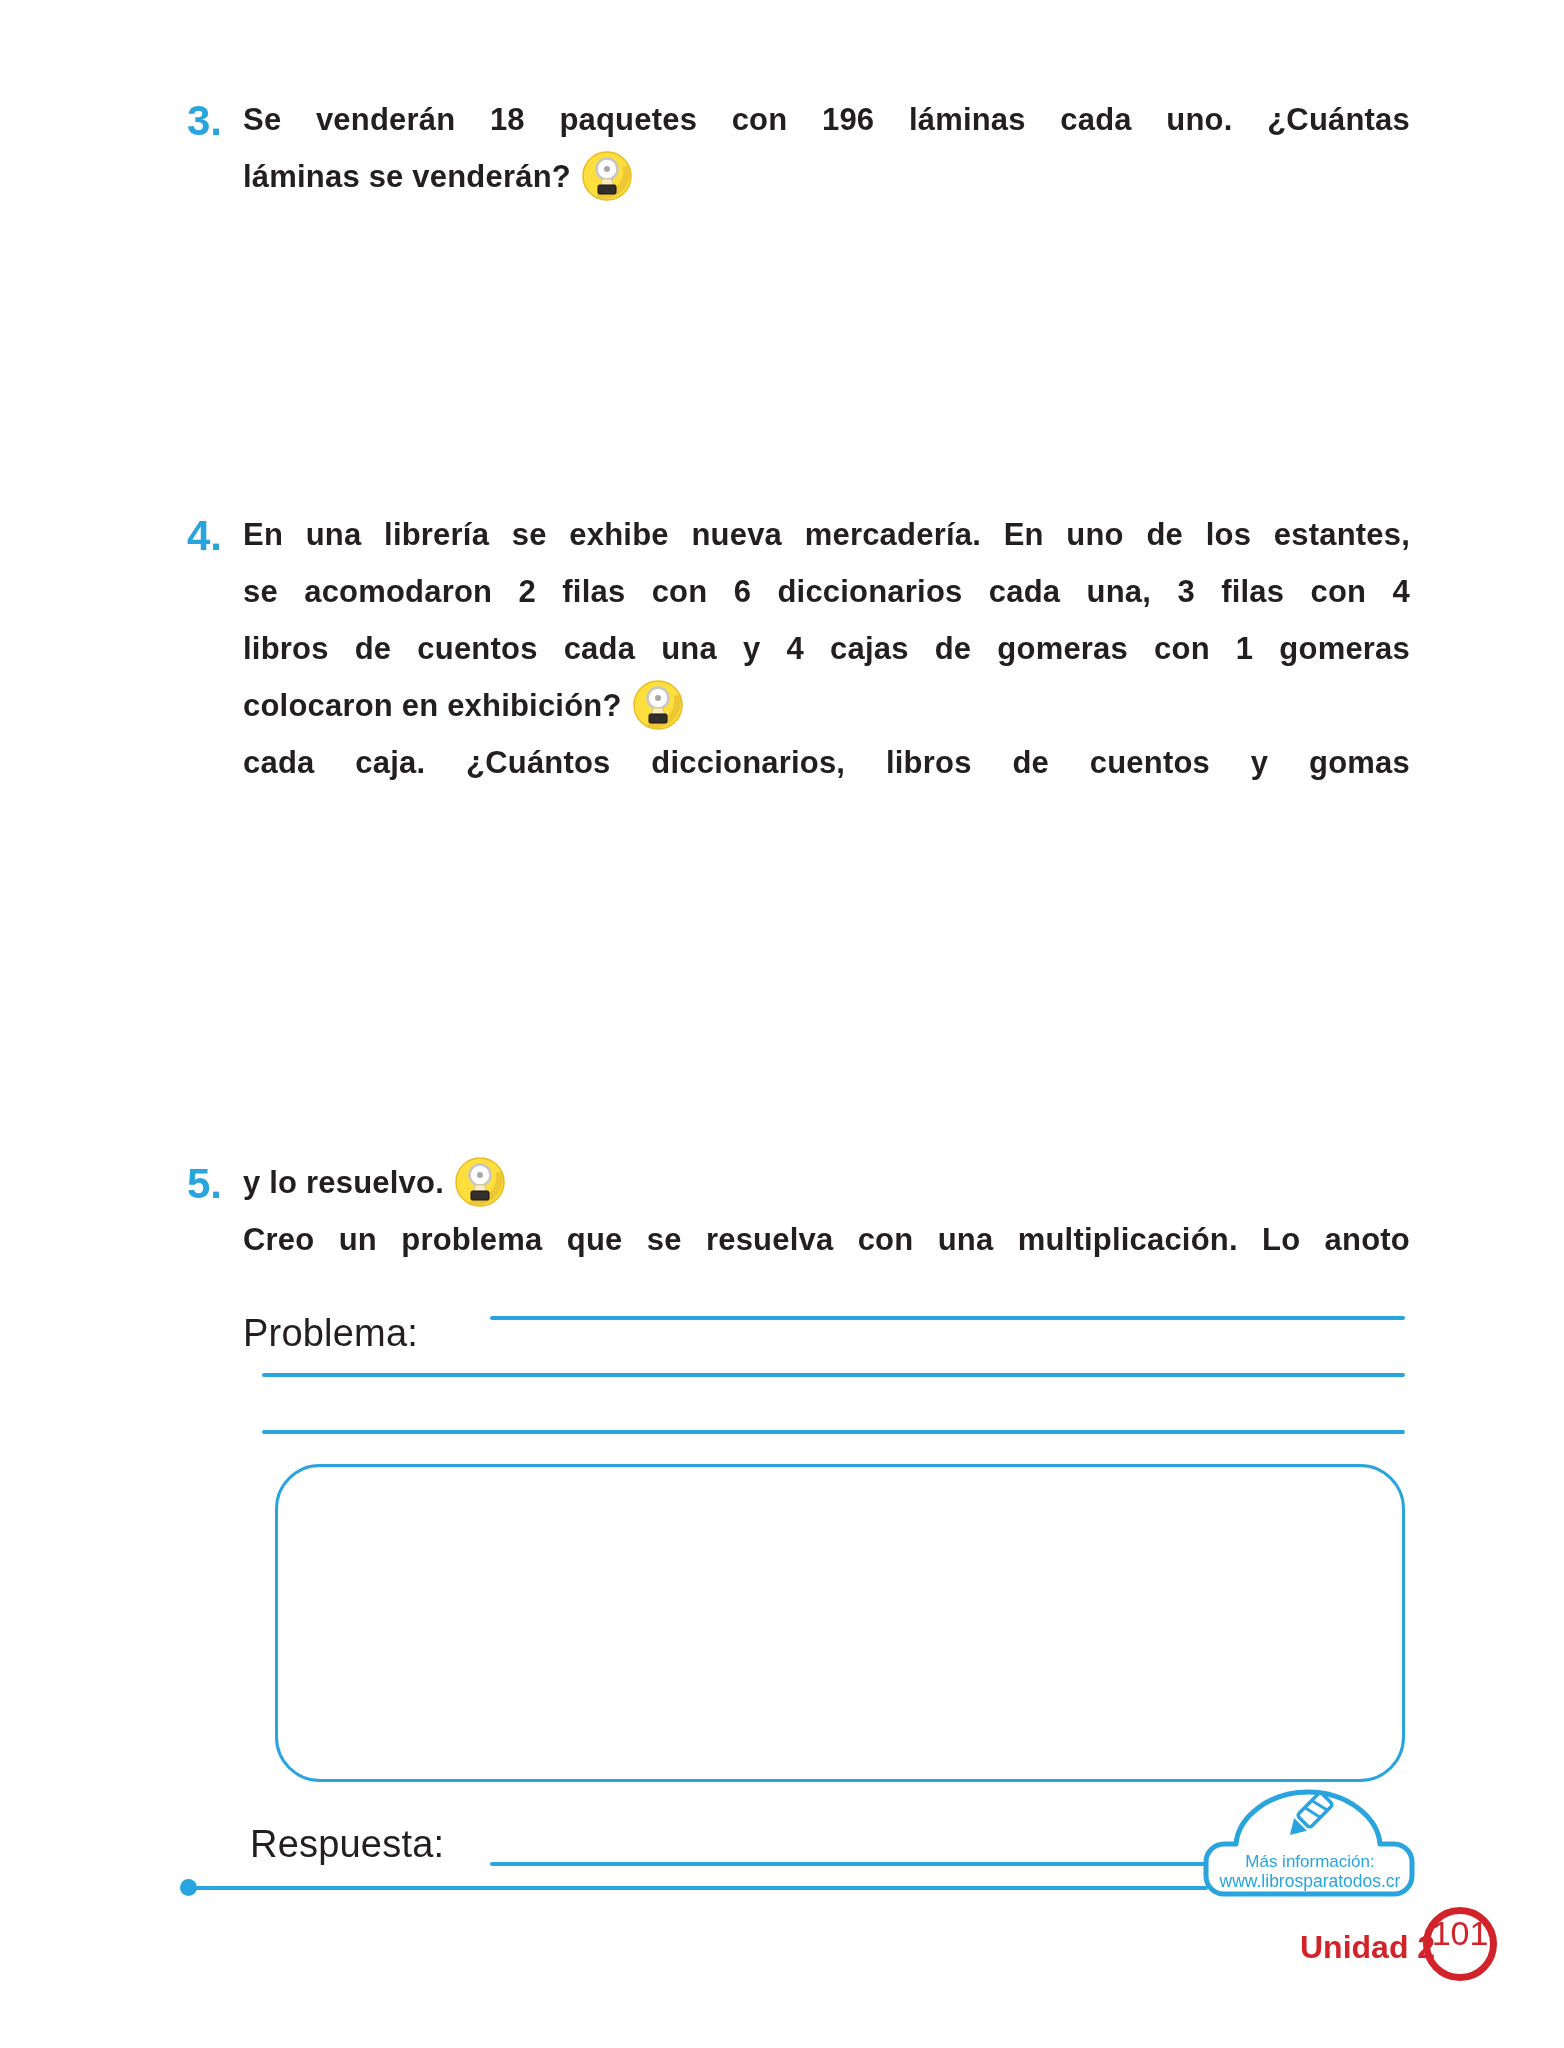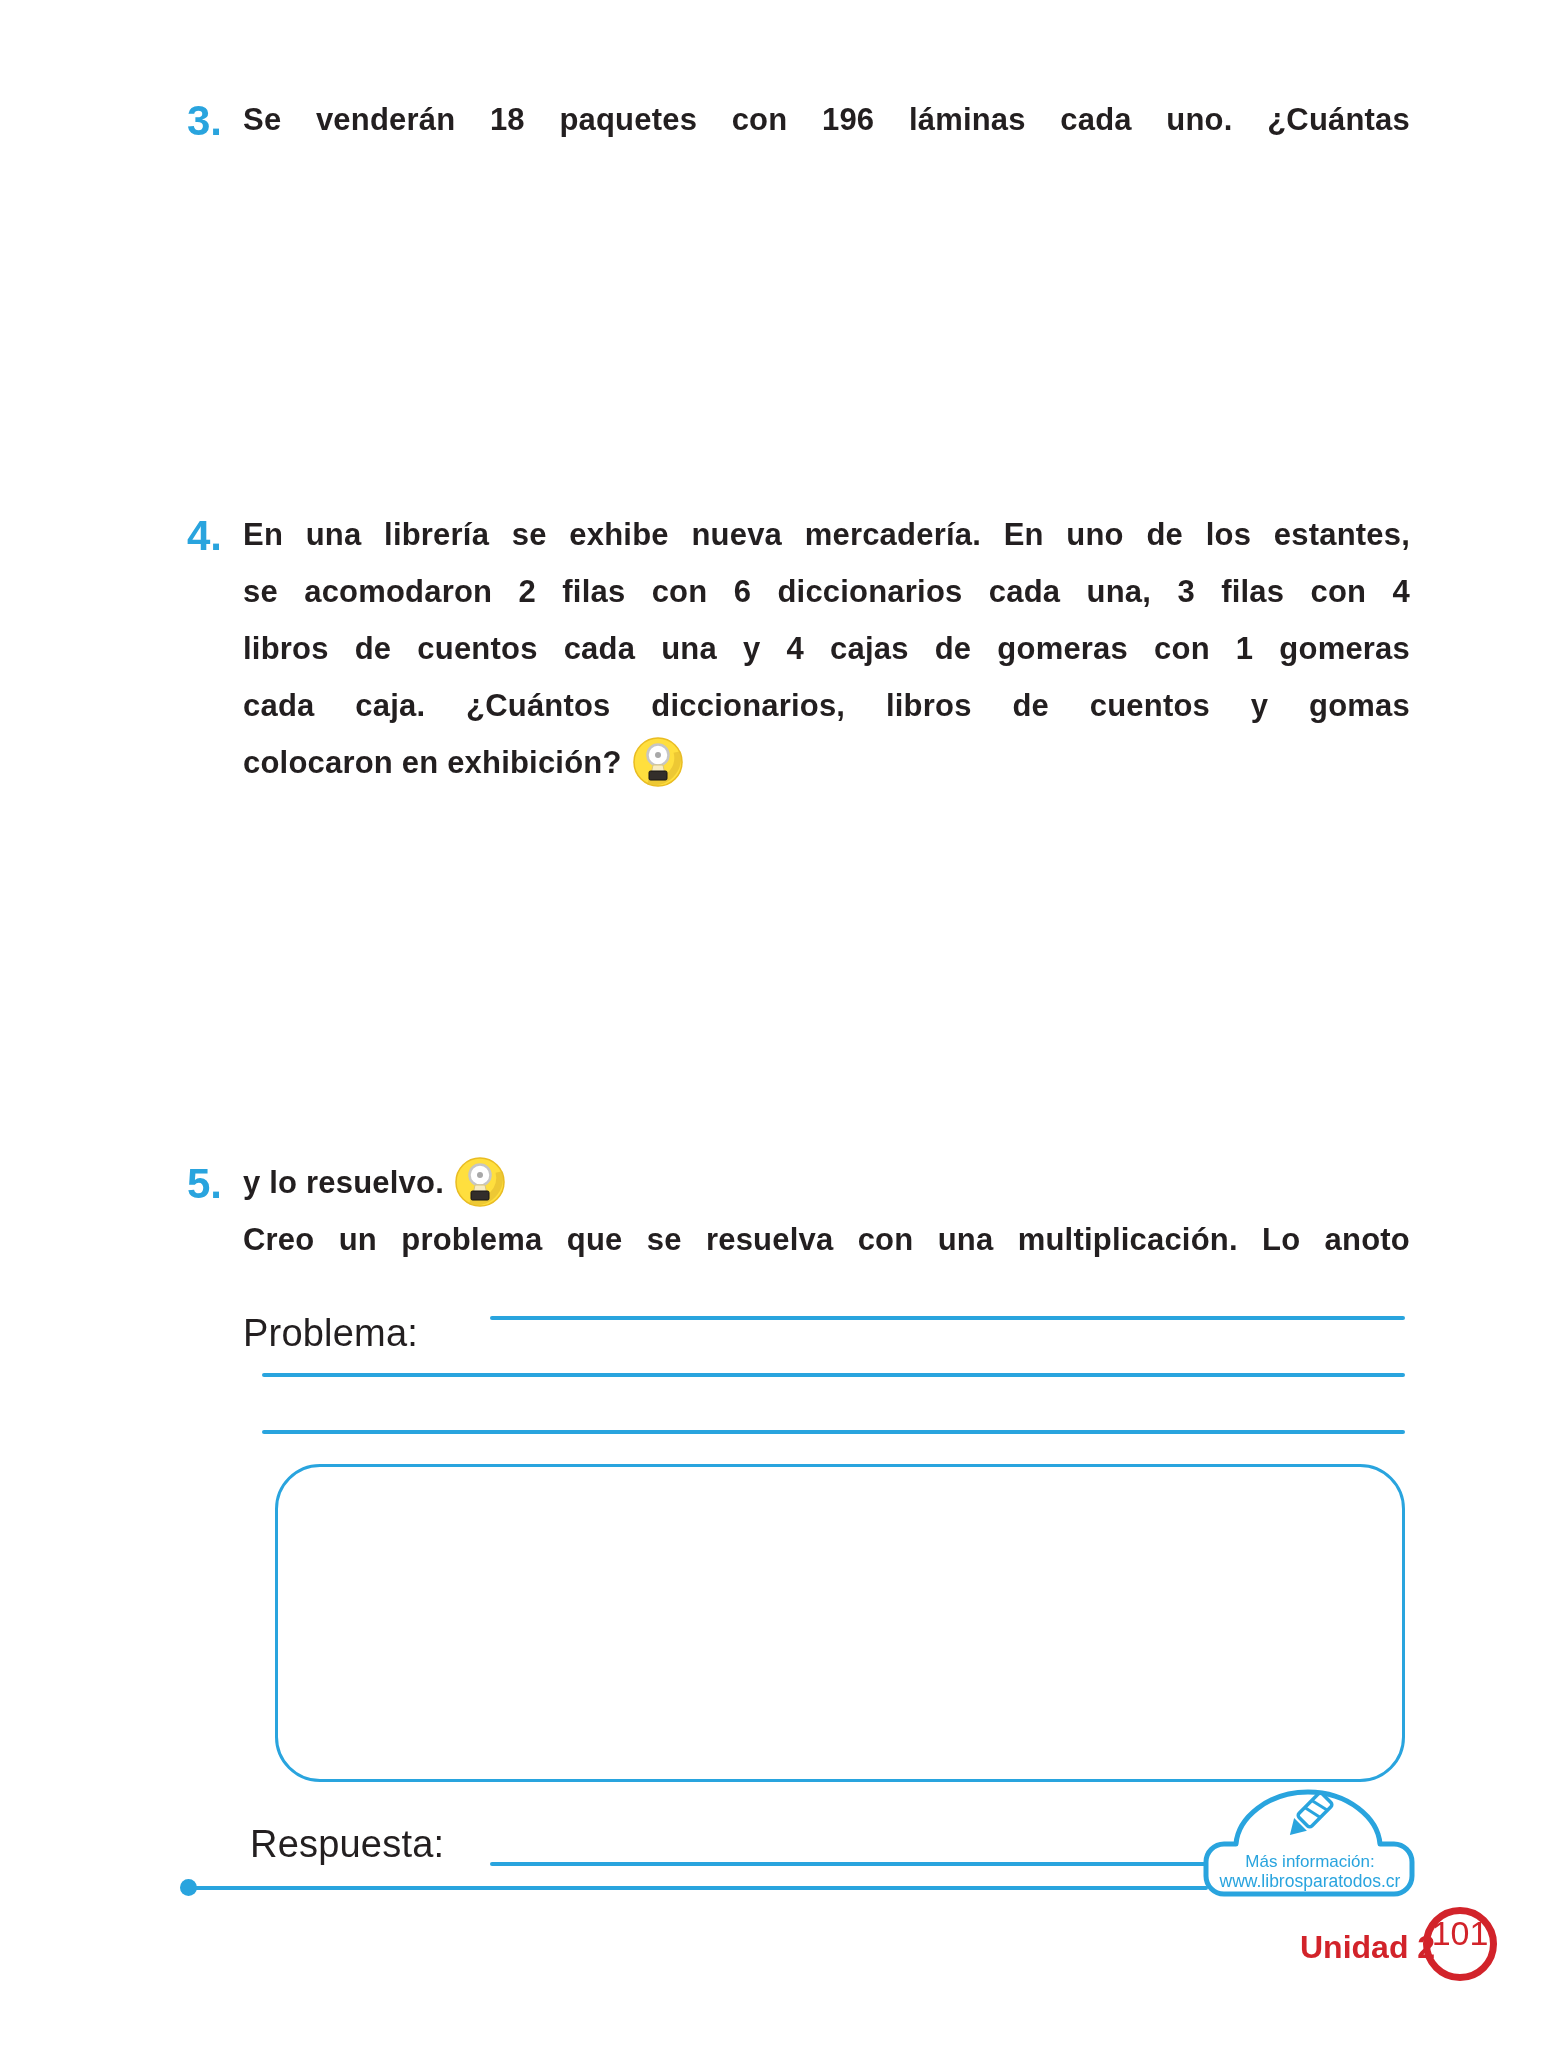--- a/index.html
+++ b/index.html
@@ -68,35 +68,40 @@
     </g>
   </defs>
 </svg>
 
 <div class="page">
 
   <div class="problem" id="p3" style="top:91px;left:187px;">
     <div class="pnum">3.</div>
     <div class="ptext">
       <div class="pline just">Se venderán 18 paquetes con 196 láminas cada uno. ¿Cuántas</div>
+      <div class="pline last">
+        <span>láminas se venderán?</span><svg class="bulb" viewBox="0 0 52 52">
+            <use href="#bulbsym"></use>
+          </svg>
+      </div>
     </div>
   </div>
 
   <div class="problem" id="p4" style="top:506px;left:187px;">
     <div class="pnum">4.</div>
     <div class="ptext">
       <div class="pline just">En una librería se exhibe nueva mercadería. En uno de los estantes,</div>
       <div class="pline just">se acomodaron 2 filas con 6 diccionarios cada una, 3 filas con 4</div>
       <div class="pline just">libros de cuentos cada una y 4 cajas de gomeras con 1 gomeras</div>
-      <div class="pline just">cada caja. ¿Cuántos diccionarios, libros de cuentos y gomas</div>
       <div class="pline last">
         <span>colocaron en exhibición?</span><svg class="bulb" viewBox="0 0 52 52">
             <use href="#bulbsym"></use>
           </svg>
       </div>
+      <div class="pline just">cada caja. ¿Cuántos diccionarios, libros de cuentos y gomas</div>
     </div>
   </div>
 
   <div class="problem" id="p5" style="top:1154px;left:187px;">
     <div class="pnum">5.</div>
     <div class="ptext">
       <div class="pline last">
         <span>y lo resuelvo.</span><svg class="bulb" viewBox="0 0 52 52">
             <use href="#bulbsym"></use>
           </svg>

